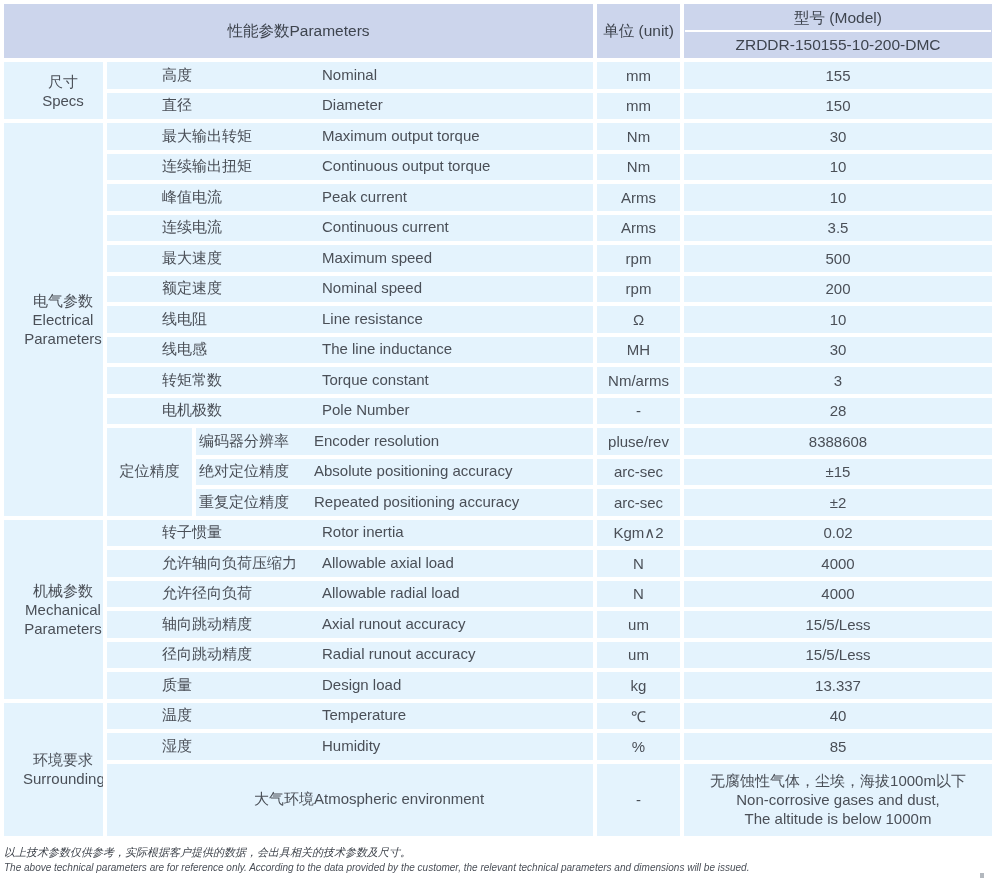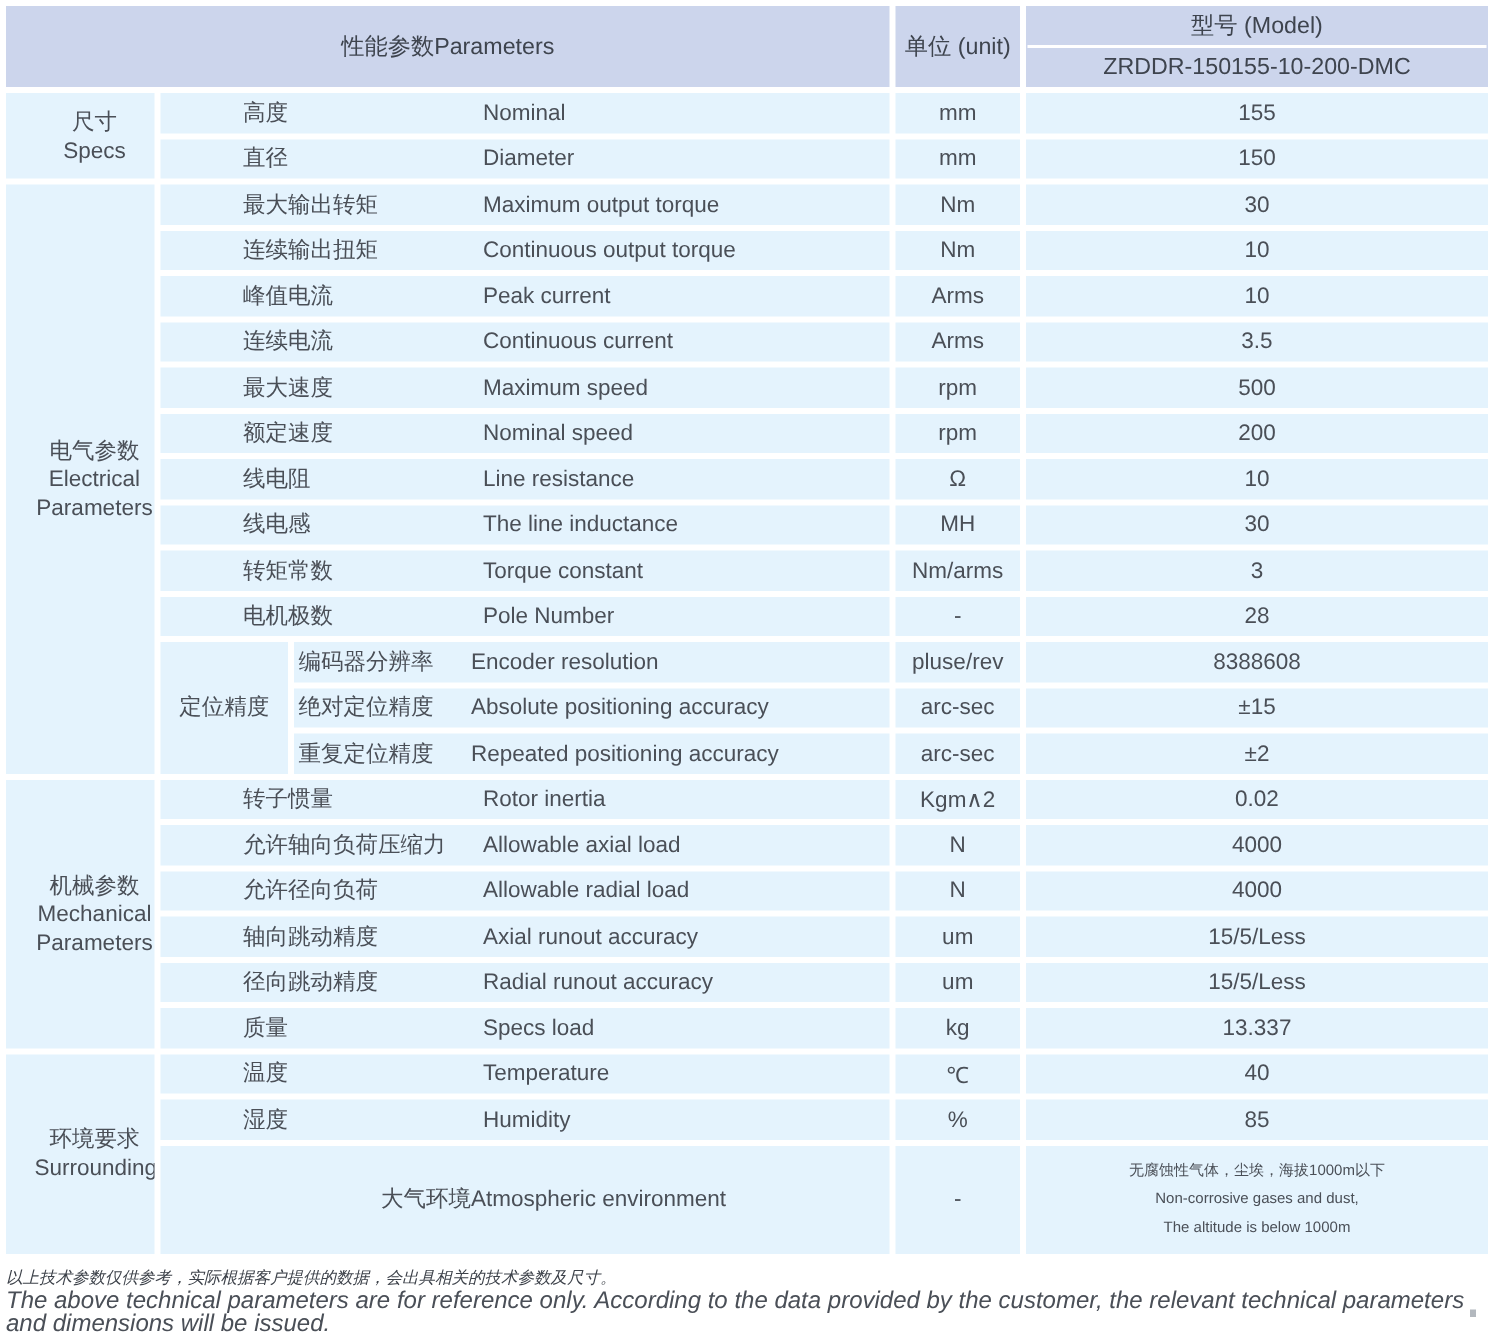--- a/index.html
+++ b/index.html
@@ -36,24 +36,24 @@
   td.h-model { padding:1px; }
   .model-top { height:25px; line-height:25px; border-bottom:2px solid #ffffff; }
   .model-bottom { height:25px; line-height:26px; }
   td.cat { text-align:center; line-height:19px; white-space:normal;padding-left:19px; }
   td.subcat { text-align:center; }
   td.name .cn { display:inline-block; width:160px; margin-left:55px; }
   td.name2 .cn { display:inline-block; width:115px; margin-left:3px; }
   td.name.atmos .cn { width:207px; margin-left:0; text-align:right; }
   td.unit, td.val { text-align:center; }
   tr.tall td { height:72px; }
-  .atmos-val div { line-height:19px; font-size:10px; }
+  .atmos-val div { line-height:19px; font-size:15px; }
   .footer { margin:5px 0 0 4px;font-style:italic; }
   .f-cn { font-size:11px; color:#3d424a; line-height:15px; }
-  .f-en { font-size:16px; color:#4a4f57; line-height:15px; }
+  .f-en { font-size:10px; color:#4a4f57; line-height:15px; }
   .speck { position:absolute; left:980px; top:873px; width:4px; height:5px; background:#9aa0a8; opacity:.75; }
 </style>
 </head>
 <body>
 
 <table class="spec">
   <colgroup>
     <col style="width:99px">
       <col style="width:85px">
       <col style="width:118px">
@@ -183,21 +183,21 @@
     <td class="name" colspan="3"><span class="cn">轴向跳动精度</span><span class="en">Axial runout accuracy</span></td>
     <td class="unit">um</td>
     <td class="val">15/5/Less</td>
   </tr>
   <tr>
     <td class="name" colspan="3"><span class="cn">径向跳动精度</span><span class="en">Radial runout accuracy</span></td>
     <td class="unit">um</td>
     <td class="val">15/5/Less</td>
   </tr>
   <tr>
-    <td class="name" colspan="3"><span class="cn">质量</span><span class="en">Specs load</span></td>
+    <td class="name" colspan="3"><span class="cn">质量</span><span class="en">Design load</span></td>
     <td class="unit">kg</td>
     <td class="val">13.337</td>
   </tr>
 
   <tr>
     <td class="cat" rowspan="3">
       <div>环境要求</div>
       <div>Surroundings</div>
     </td>
     <td class="name" colspan="3"><span class="cn">温度</span><span class="en">Temperature</span></td>

